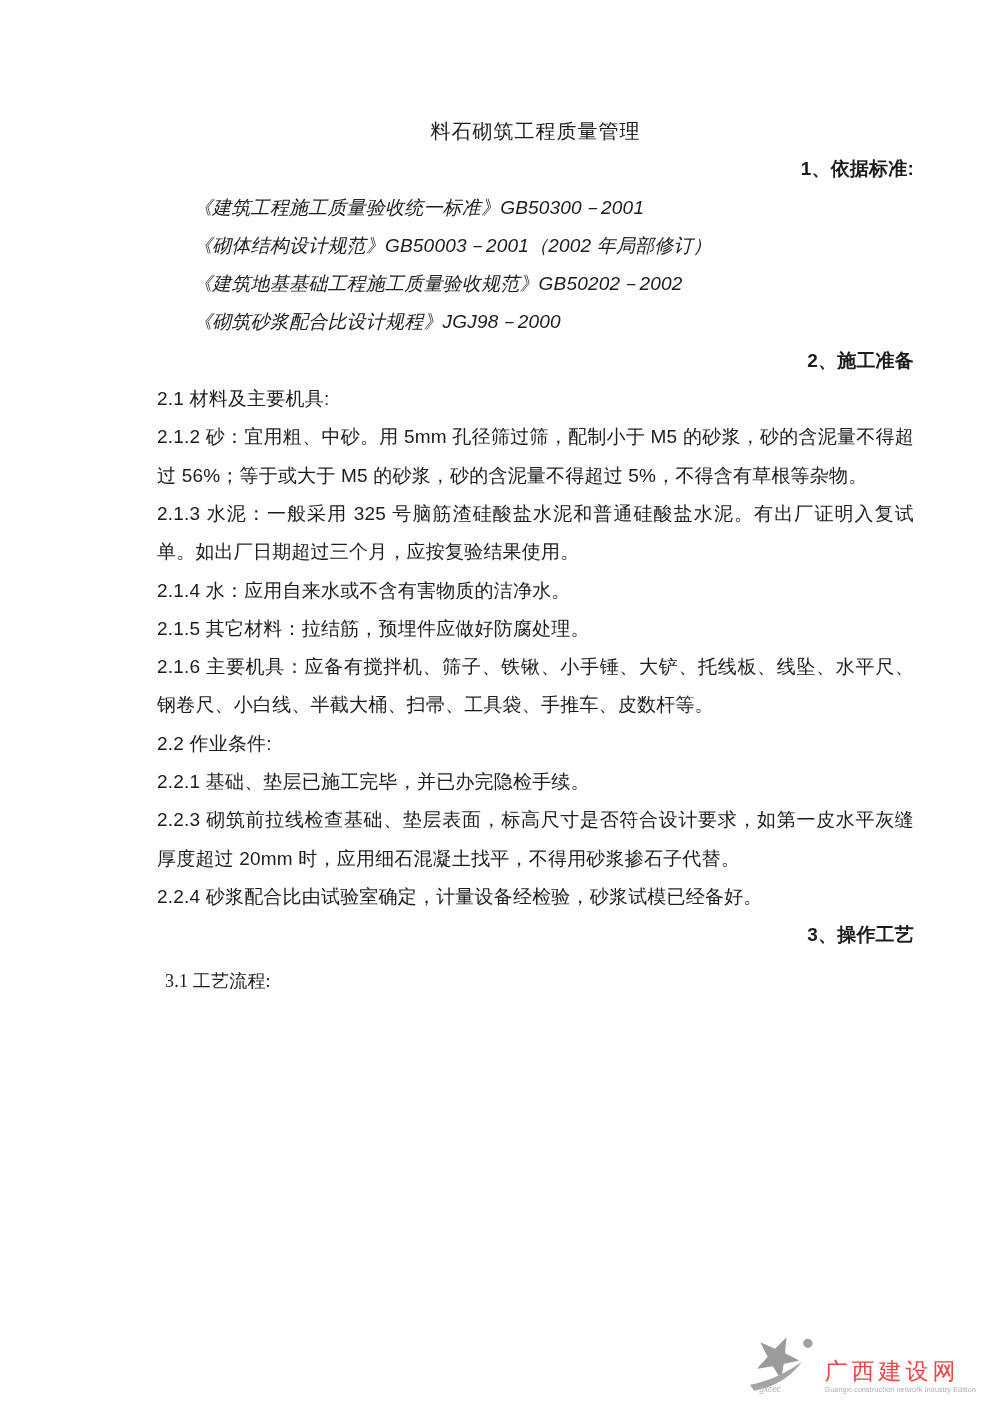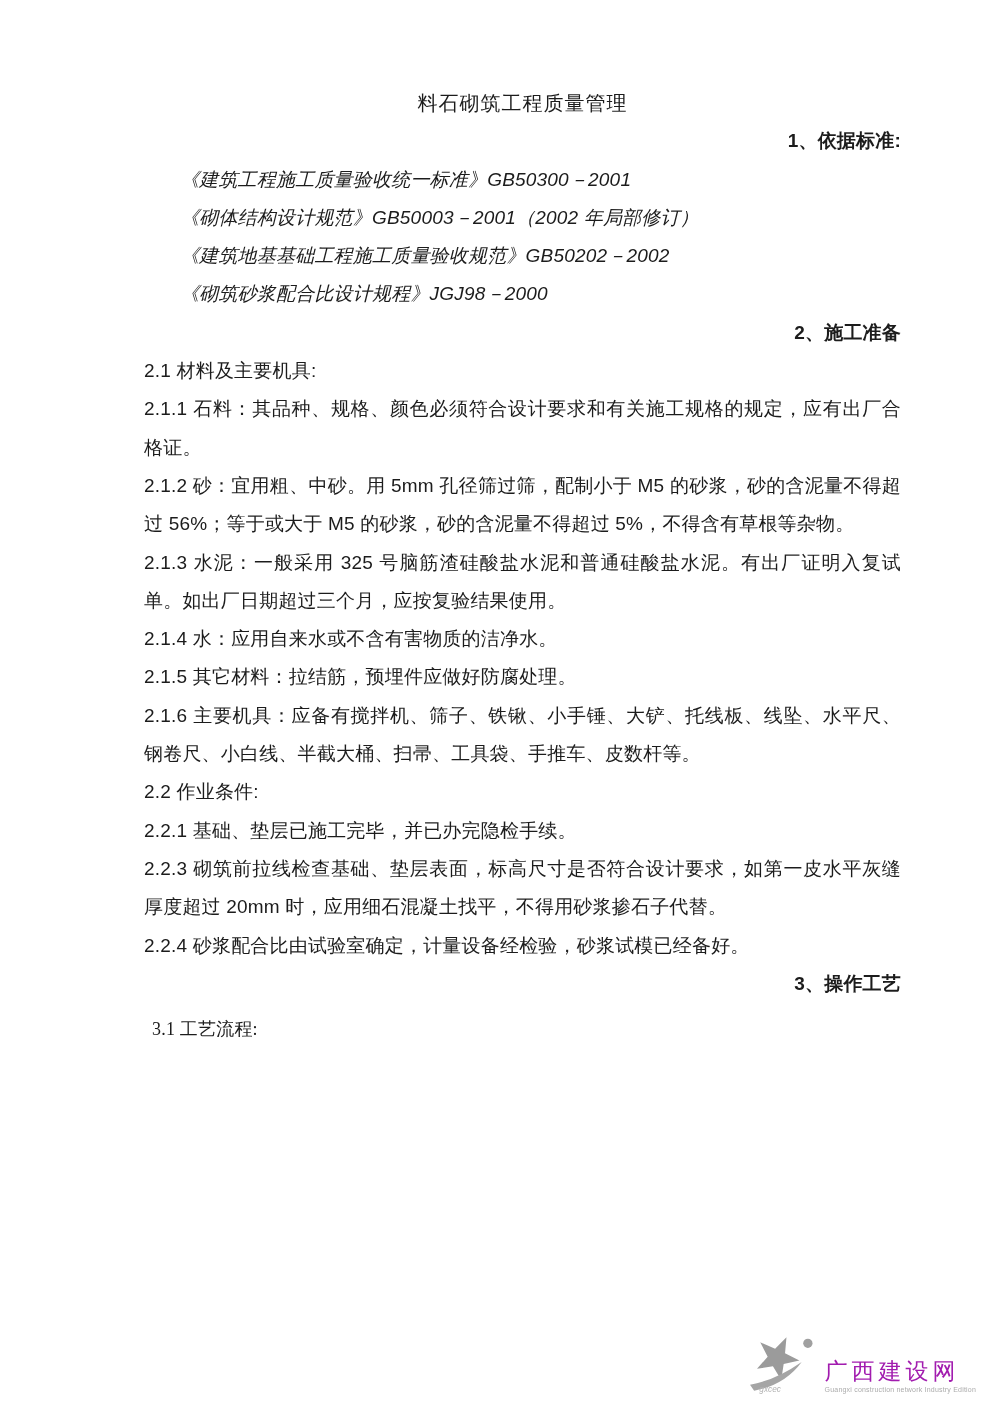--- a/index.html
+++ b/index.html
@@ -6,23 +6,23 @@
   body {
     width:992px; height:1403px;
     background:#ffffff;
     position:relative;
     font-family:"Liberation Sans","DejaVu Sans",sans-serif;
     color:#1c1c1c;
     overflow:hidden;
   }
   .content {
     position:absolute;
-    left:144px; top:0;
+    left:157px; top:0;
     width:757px;
-    padding-top:84px;
+    padding-top:112px;
   }
   .line {
     font-size:19px;
     line-height:38.3px;
     margin:0;
     text-align:justify;
     text-justify:inter-ideograph;
     letter-spacing:0.2px;
   }
   .doc-title {
@@ -53,21 +53,21 @@
     display:flex;
     align-items:flex-end;
     gap:5px;
     user-select:none;
   }
   .wm-star { width:78px; height:62px; display:block; }
   .wm-text { display:flex; flex-direction:column; padding-bottom:2px; }
   .wm-name {
     font-size:23px;
     letter-spacing:4px;
-    color:#a21caf;
+    color:#ef4444;
     font-weight:400;
     white-space:nowrap;
     line-height:26px;
   }
   .wm-tagline {
     font-size:7px;
     color:#ababab;
     letter-spacing:0.2px;
     white-space:nowrap;
     margin-top:2px;
@@ -80,21 +80,20 @@
   <div class="line doc-title">料石砌筑工程质量管理</div>
 
   <div class="line heading">1、依据标准:</div>
   <div class="line ref-item">《建筑工程施工质量验收统一标准》GB50300－2001</div>
   <div class="line ref-item">《砌体结构设计规范》GB50003－2001（2002 年局部修订）</div>
   <div class="line ref-item">《建筑地基基础工程施工质量验收规范》GB50202－2002</div>
   <div class="line ref-item">《砌筑砂浆配合比设计规程》JGJ98－2000</div>
 
   <div class="line heading">2、施工准备</div>
   <div class="line">2.1 材料及主要机具:</div>
-  <div class="line">2.1.1 石料：其品种、规格、颜色必须符合设计要求和有关施工规格的规定，应有出厂合格证。</div>
   <div class="line">2.1.2 砂：宜用粗、中砂。用 5mm 孔径筛过筛，配制小于 M5 的砂浆，砂的含泥量不得超过 56%；等于或大于 M5 的砂浆，砂的含泥量不得超过 5%，不得含有草根等杂物。</div>
   <div class="line">2.1.3 水泥：一般采用 325 号脑筋渣硅酸盐水泥和普通硅酸盐水泥。有出厂证明入复试单。如出厂日期超过三个月，应按复验结果使用。</div>
   <div class="line">2.1.4 水：应用自来水或不含有害物质的洁净水。</div>
   <div class="line">2.1.5 其它材料：拉结筋，预埋件应做好防腐处理。</div>
   <div class="line">2.1.6 主要机具：应备有搅拌机、筛子、铁锹、小手锤、大铲、托线板、线坠、水平尺、钢卷尺、小白线、半截大桶、扫帚、工具袋、手推车、皮数杆等。</div>
   <div class="line">2.2 作业条件:</div>
   <div class="line">2.2.1 基础、垫层已施工完毕，并已办完隐检手续。</div>
   <div class="line">2.2.3 砌筑前拉线检查基础、垫层表面，标高尺寸是否符合设计要求，如第一皮水平灰缝厚度超过 20mm 时，应用细石混凝土找平，不得用砂浆掺石子代替。</div>
   <div class="line">2.2.4 砂浆配合比由试验室确定，计量设备经检验，砂浆试模已经备好。</div>
 

